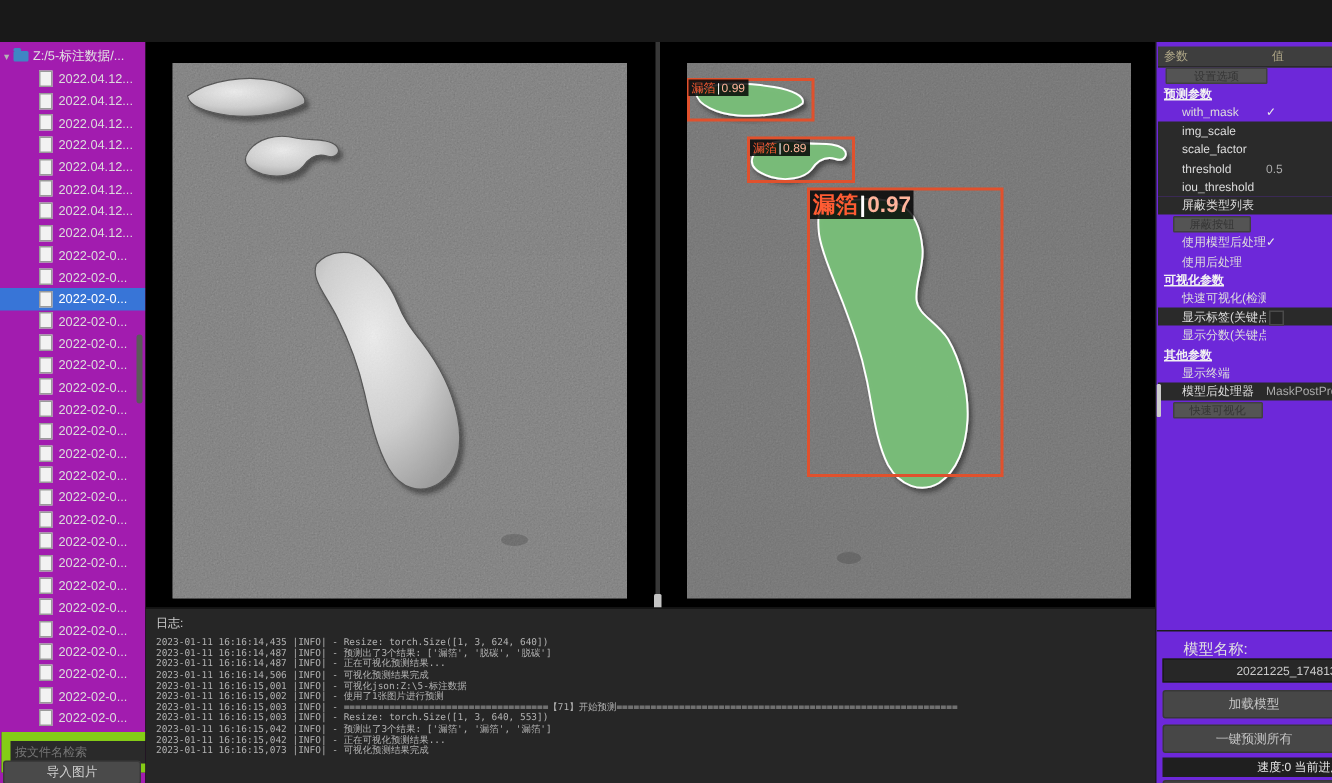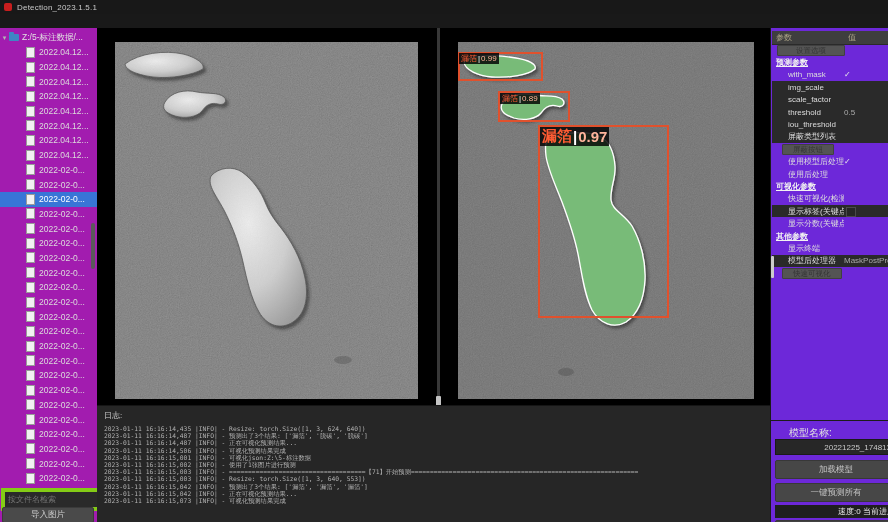--- a/index.html
+++ b/index.html
@@ -17,21 +17,21 @@
   .tree{position:absolute;left:0;top:2px;width:97px;height:458px;overflow:hidden;}
   .tree-root{display:flex;align-items:center;height:15px;font-size:8.5px;color:#e2e2e2;white-space:nowrap;}
   .tree-arrow{width:9px;text-align:center;font-size:7px;color:#b5b5b5;}
   .folder-icon{width:10px;height:7px;background:#3f86c4;border-radius:1px;position:relative;margin-right:3px;flex:none;}
   .folder-icon:before{content:"";position:absolute;left:0;top:-2px;width:5px;height:2px;background:#3f86c4;border-radius:1px 1px 0 0;}
   .tree-item{display:flex;align-items:center;height:14.7px;padding-left:26px;font-size:8.5px;color:#dcdcdc;white-space:nowrap;}
   .tree-item.selected{background:#3875d7;color:#fff;}
   .file-icon{width:7px;height:9px;background:#f2f2f2;border:1px solid #9a9a9a;margin-right:4px;flex:none;position:relative;}
   .tree-label{overflow:hidden;text-overflow:clip;}
   .sb-scroll{position:absolute;right:2px;top:195px;width:4px;height:46px;background:#5a5a5a;border-radius:2px;}
-  .search-input{position:absolute;left:1px;top:460px;width:93px;height:15px;background:#2a2a2a;border:4px solid #84cc16;
+  .search-input{position:absolute;left:1px;top:460px;width:93px;height:15px;background:#2a2a2a;border:6px solid #84cc16;
        color:#bdbdbd;font-size:8px;font-family:"Liberation Sans",sans-serif;padding:0 3px;outline:none;}
   .import-btn{position:absolute;left:2px;top:479px;width:92px;height:16px;background:#4a4a4a;border:1px solid #3a3a3a;
        color:#cfcfcf;font-size:8.5px;font-family:"Liberation Sans",sans-serif;border-radius:2px;}
   
   .center{position:absolute;left:97px;top:28px;width:673px;height:494px;background:#000;overflow:hidden;}
   .photo{position:absolute;top:14px;height:357px;background:#6e6e6e;overflow:hidden;}
   .photo-left{left:18px;width:303px;}
   .photo-right{left:361px;width:296px;background:#696969;}
   .v-divider{position:absolute;left:340px;top:0;width:3px;height:377px;background:#383838;}
   .splitter-tick{position:absolute;left:339px;top:368px;width:5px;height:12px;background:#c4c4c4;border-radius:1px;}
@@ -79,24 +79,20 @@
   .predict-btn{top:455px;}
   .speed-row{position:absolute;left:4px;top:477px;width:122px;height:13px;background:#1f1f1f;color:#e8e8e8;
        font-size:8px;line-height:13px;text-align:right;padding-right:2px;box-sizing:border-box;overflow:hidden;}
   .clipped-btn{top:492px;height:22px;background:#424242;}
 </style>
 </head>
 <body>
 
 <div class="app">
 
-  <div class="titlebar">
-    <div class="app-icon"></div>
-    <div class="title-text">Detection_2023.1.5.1</div>
-  </div>
 
 
   <div class="sidebar">
     <div class="tree">
       <div class="tree-root">
         <span class="tree-arrow">▾</span>
         <span class="folder-icon"></span>
         <span class="tree-label">Z:/5-标注数据/...</span>
       </div>
       <div id="tree-items">

